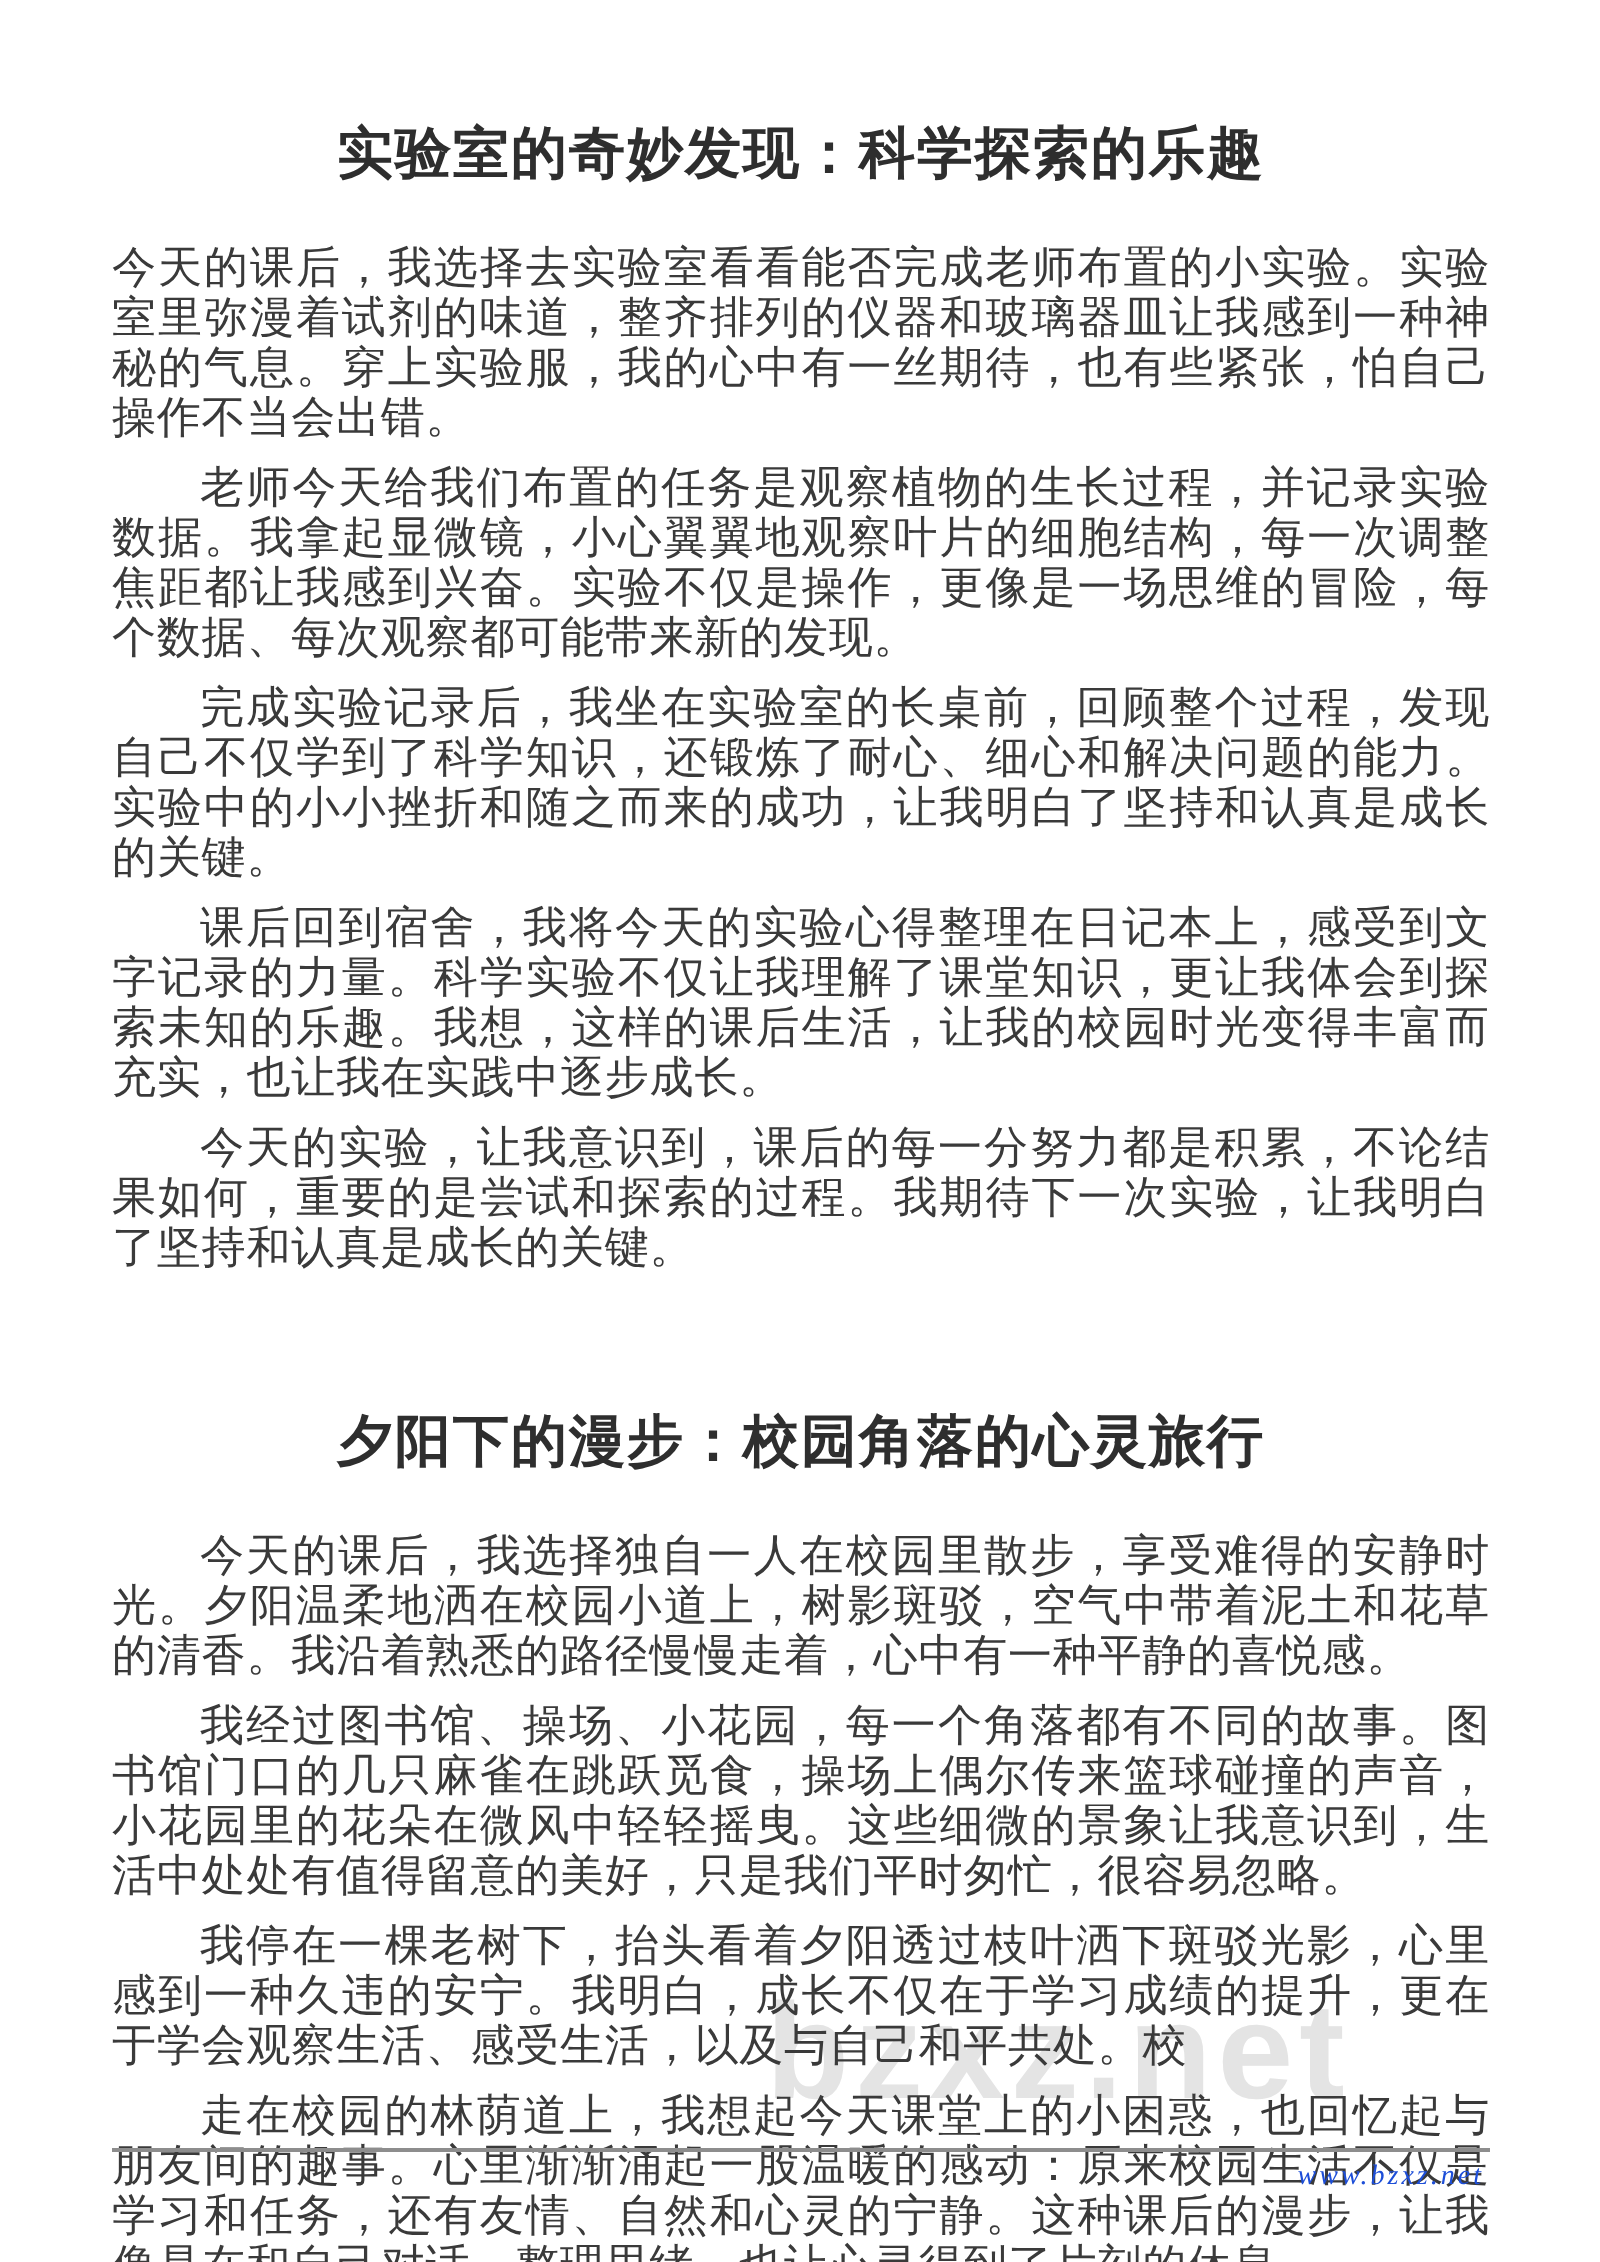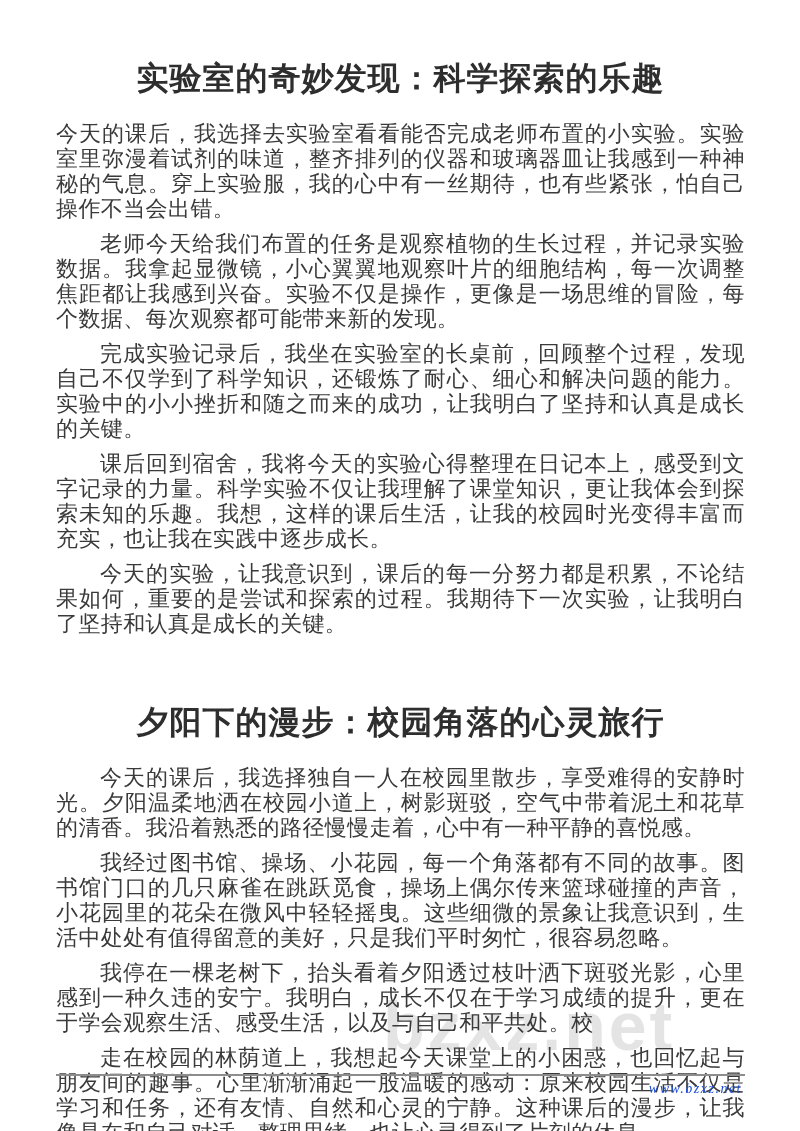--- a/index.html
+++ b/index.html
@@ -34,21 +34,21 @@
   .essay {
     position: absolute;
     left: 56px;
     right: 55px;
     z-index: 1;
   }
   .essay-1 { top: 60px; }
   .essay-2 { top: 704px; }
   .essay-title {
     margin: 0 0 25px 0;
-    font-size: 32px;
+    font-size: 28px;
     line-height: 36px;
     font-weight: bold;
     text-align: center;
     color: #2e2e2e;
     letter-spacing: 1px;
   }
   .essay p {
     margin: 0 0 10px 0;
     font-size: 22px;
     line-height: 25px;

